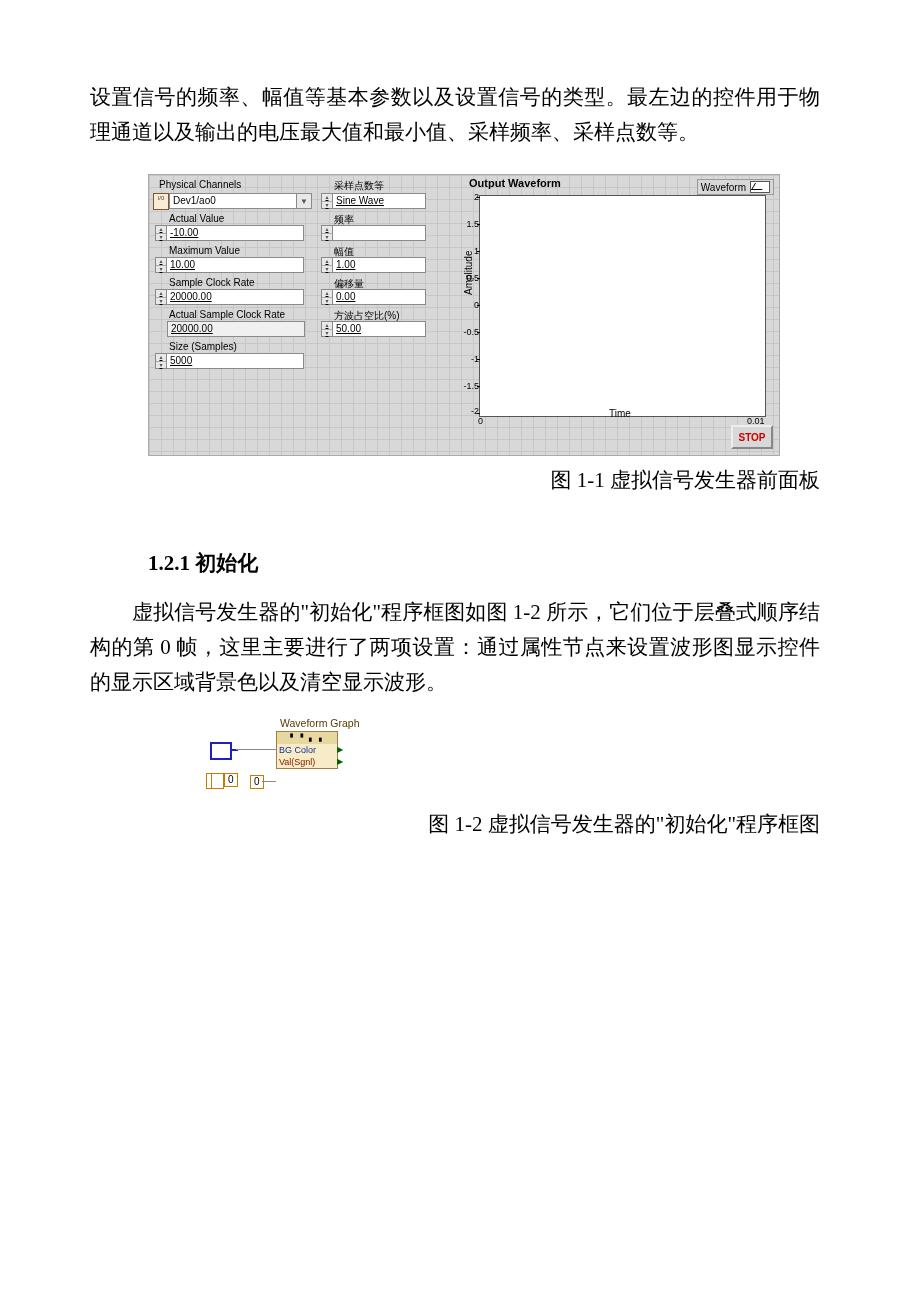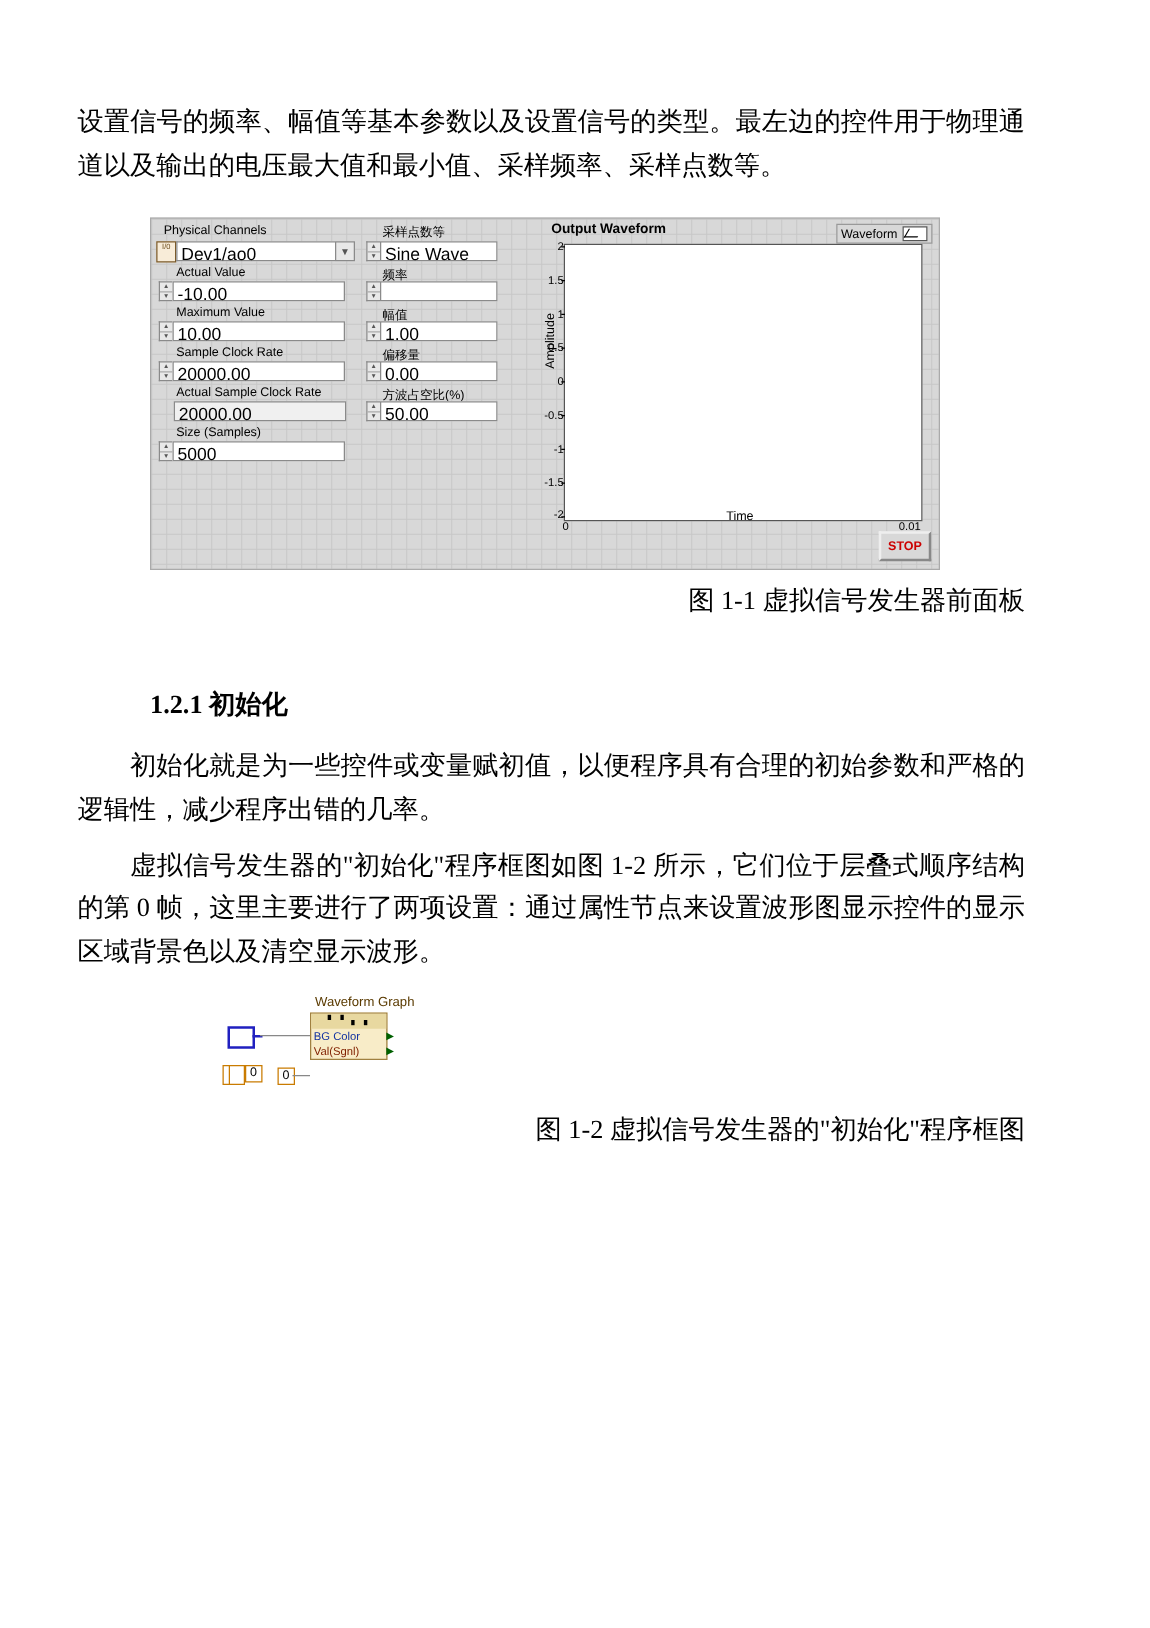--- a/index.html
+++ b/index.html
@@ -3,21 +3,21 @@
 <meta charset="utf-8">
 <style>
   body {
     margin: 0;
     padding: 0;
     background: #fff;
     font-family: "SimSun", "Times New Roman", serif;
     width: 920px;
   }
   .page {
-    padding: 80px 100px 80px 62px;
+    padding: 80px 100px 80px 90px;
   }
   .para {
     font-size: 21px;
     line-height: 1.65;
     margin: 0 0 10px 0;
     text-align: justify;
   }
   .indent {
     text-indent: 2em;
   }
@@ -48,20 +48,21 @@
     font-size: 10px;
     color: #000;
     border: 1px solid #aaa;
   }
   .lv-label { position: absolute; font-size: 10px; color: #000; }
   .lv-ctrl {
     position: absolute;
     display: flex;
     align-items: stretch;
     height: 16px;
+    text-decoration: underline;
   }
   .lv-spin {
     width: 10px;
     display: flex;
     flex-direction: column;
     background: #e8e8e8;
     border: 1px solid #8a8a8a;
     border-right: none;
   }
   .lv-spin div {
@@ -69,21 +70,21 @@
     font-size: 6px;
     line-height: 6px;
     text-align: center;
     color: #555;
   }
   .lv-spin .up { border-bottom: 1px solid #aaa; }
   .lv-field {
     background: #fff;
     border: 1px solid #8a8a8a;
     padding: 1px 3px;
-    font-size: 14px;
+    font-size: 10px;
   }
   .lv-dropdown {
     position: absolute;
     display: flex;
     height: 16px;
   }
   .lv-dropdown .lv-field { border-right: none; }
   .lv-dd-btn {
     width: 14px;
     background: #e8e8e8;
@@ -333,21 +334,20 @@
 
       <div class="lv-stop">STOP</div>
     </div>
   </div>
 
   <div class="caption">图 1-1 虚拟信号发生器前面板</div>
 
 
   <div class="heading">1.2.1 初始化</div>
 
-  <p class="para indent">初始化就是为一些控件或变量赋初值，以便程序具有合理的初始参数和严格的逻辑性，减少程序出错的几率。</p>
 
   <p class="para indent">虚拟信号发生器的"初始化"程序框图如图 1-2 所示，它们位于层叠式顺序结构的第 0 帧，这里主要进行了两项设置：通过属性节点来设置波形图显示控件的显示区域背景色以及清空显示波形。</p>
 
   <div class="bd-wrap">
     <div class="bd">
       <div class="bd-title">Waveform Graph</div>
       <div class="bd-cluster"></div>
       <div class="bd-wire" style="left:26px; top:32px; width:40px;"></div>
       <div class="bd-yellow">
         <div class="row hdr">▘▝ ▖▗</div>

